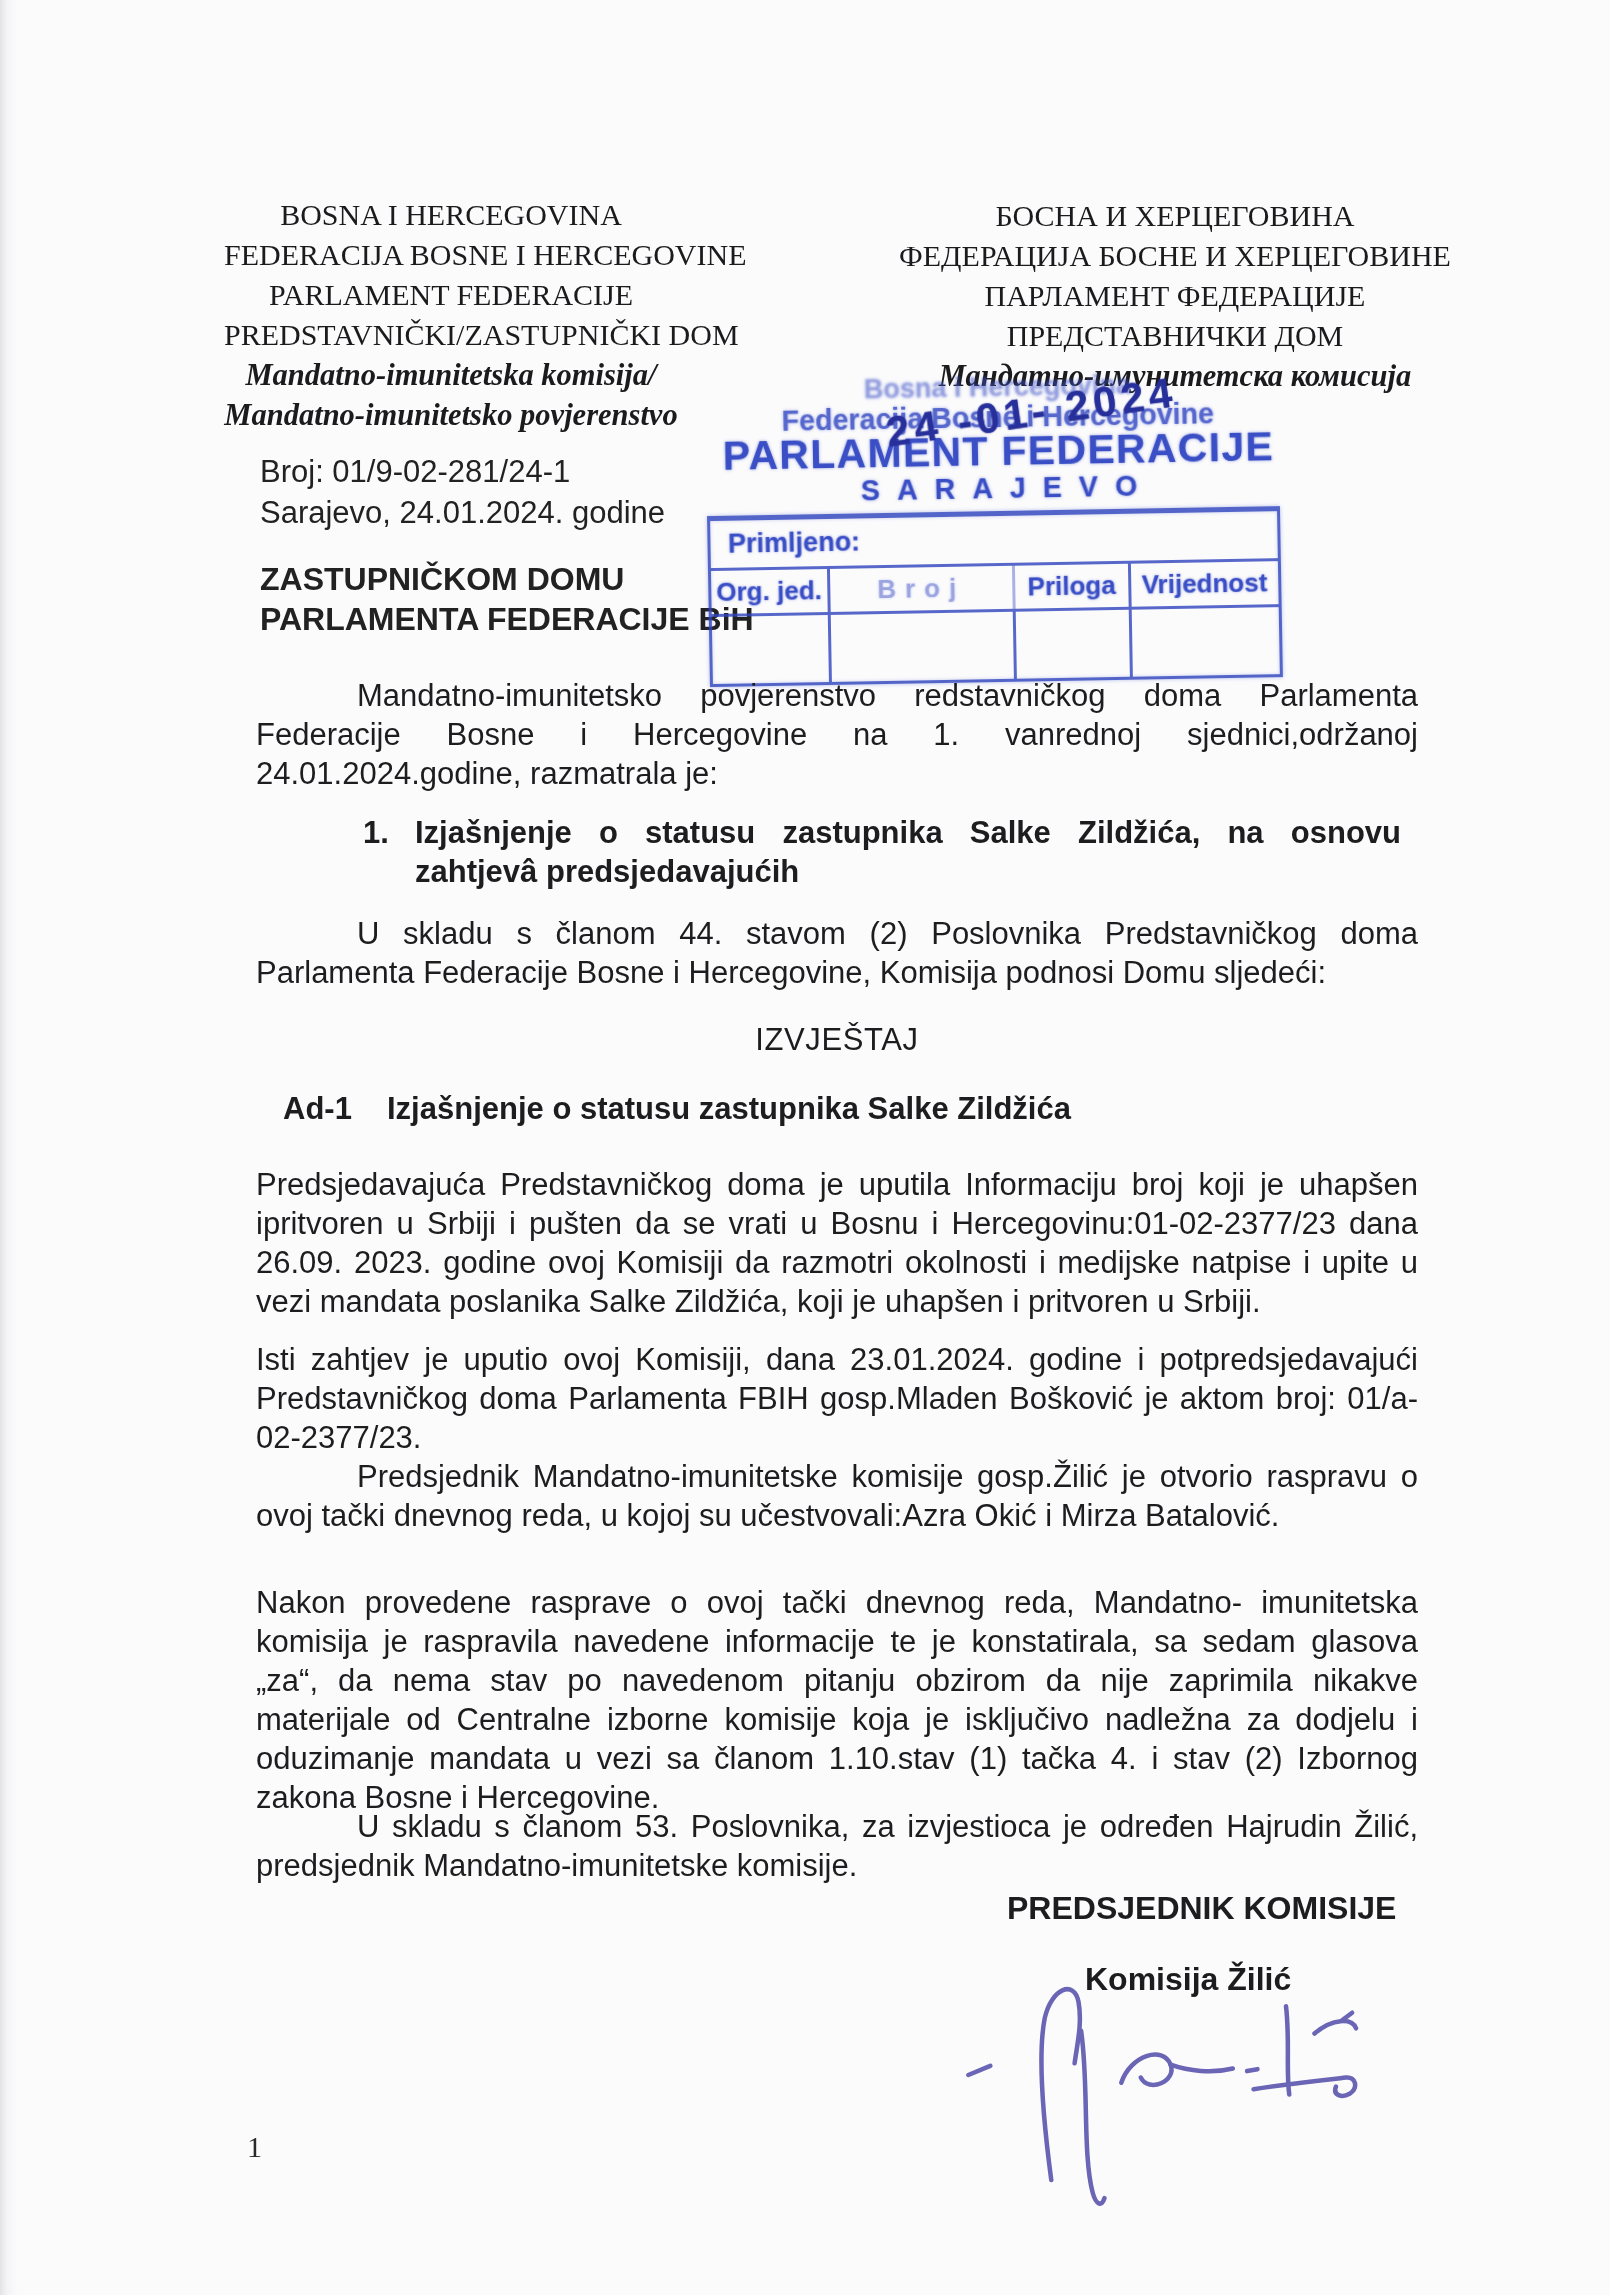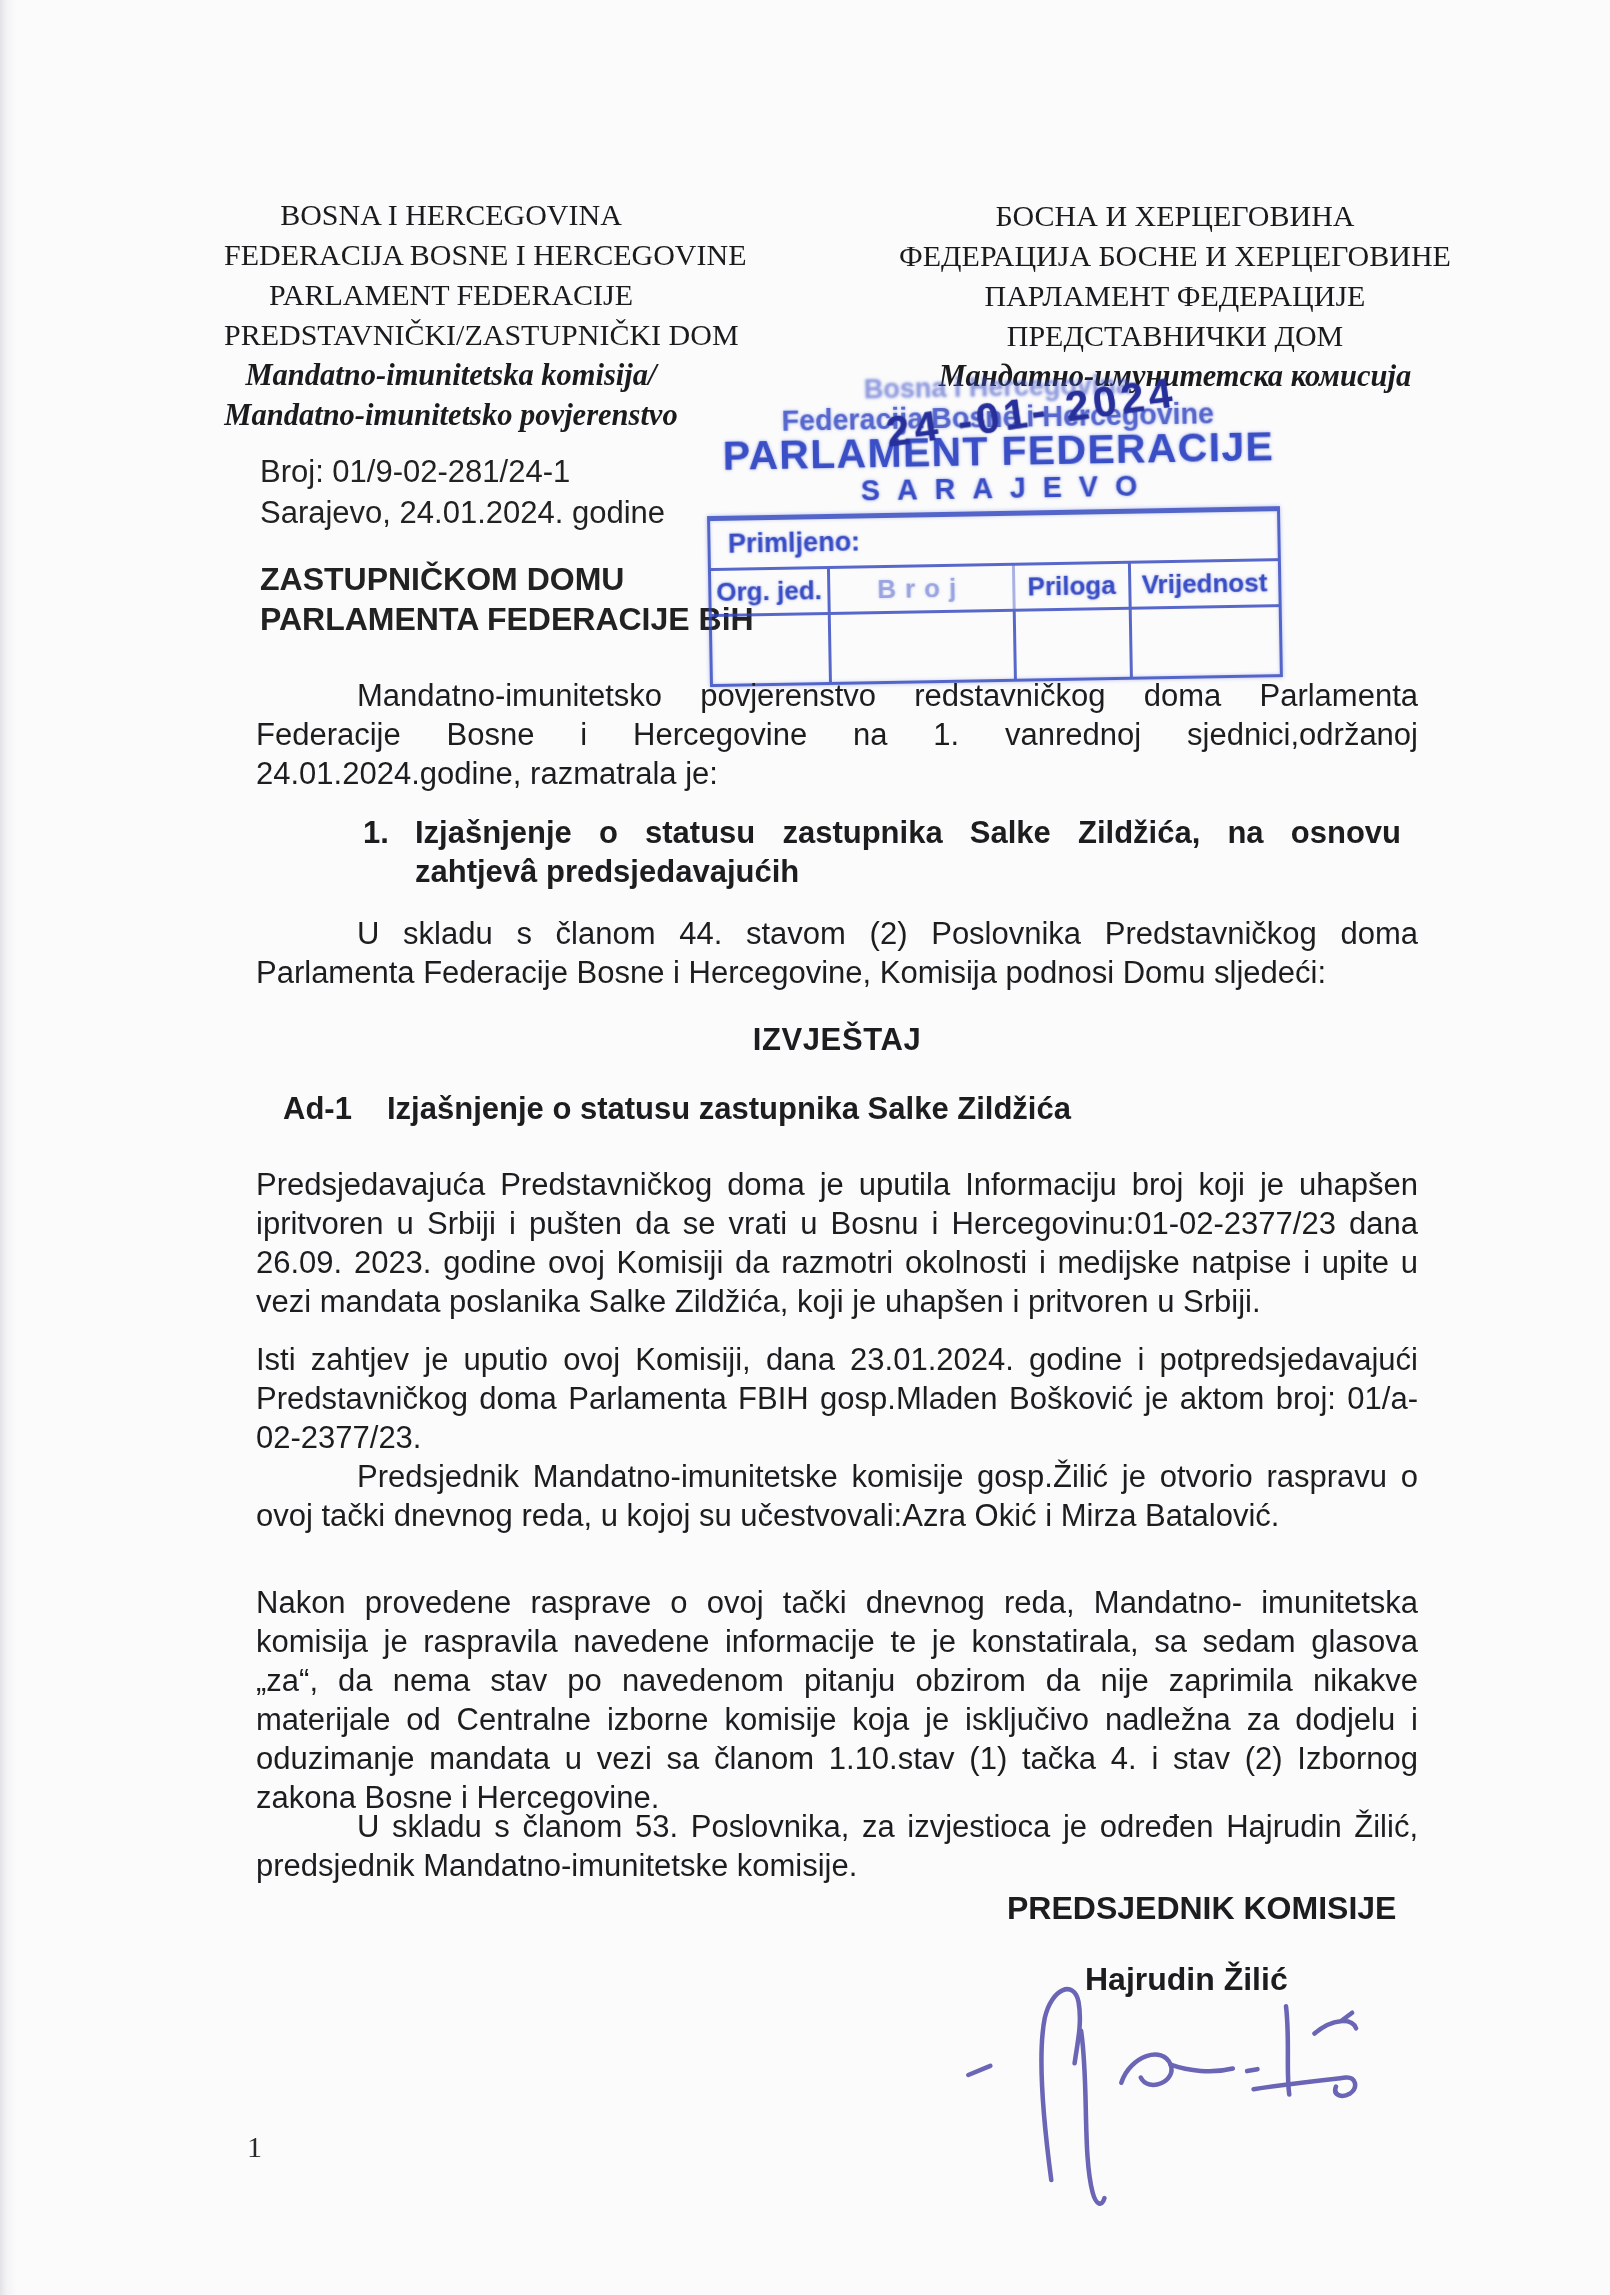--- a/index.html
+++ b/index.html
@@ -84,21 +84,21 @@
   
   .bodyblock{
     position:absolute;left:256px;width:1162px;
     font-size:31px;line-height:39px;color:#1d1d1f;
     text-align:justify;
   }
   .indent{text-indent:101px;}
   .b-item{left:363px;width:1055px;display:flex;text-align:left;}
   .b-item .num{width:52px;flex:0 0 52px;font-weight:bold;}
   .b-item .txt{font-weight:bold;width:986px;text-align:justify;}
-  .b-title{text-align:center;font-weight:bold;letter-spacing:0.6px;}
+  .b-title{text-align:center;font-weight:normal;letter-spacing:0.6px;}
   .b-ad{display:flex;text-align:left;}
   .b-ad .adlabel{width:104px;flex:0 0 104px;font-weight:bold;}
   .b-ad .adtext{font-weight:bold;}
   .p45 p{margin:0;padding:0;}
   .pos-p1{top:676px;}
   .pos-item{top:813px;}
   .pos-p2{top:914px;}
   .pos-title{top:1020px;}
   .pos-ad{top:1089px;margin-left:27px;}
   .pos-p3{top:1165px;}
@@ -193,21 +193,21 @@
   <div class="bodyblock p45 pos-p45">
     <p>Isti zahtjev je uputio ovoj Komisiji, dana 23.01.2024. godine i potpredsjedavajući Predstavničkog doma Parlamenta FBIH gosp.Mladen Bošković je aktom broj: 01/a-02-2377/23.</p>
     <p class="indent">Predsjednik Mandatno-imunitetske komisije gosp.Žilić je otvorio raspravu o ovoj tački dnevnog reda, u kojoj su učestvovali:Azra Okić i Mirza Batalović.</p>
   </div>
 
   <div class="bodyblock pos-p6">Nakon provedene rasprave o ovoj tački dnevnog reda, Mandatno- imunitetska komisija je raspravila navedene informacije te je konstatirala, sa sedam glasova „za“, da nema stav po navedenom pitanju obzirom da nije zaprimila nikakve materijale od Centralne izborne komisije koja je isključivo nadležna za dodjelu i oduzimanje mandata u vezi sa članom 1.10.stav (1) tačka 4. i stav (2) Izbornog zakona Bosne i Hercegovine.</div>
 
   <div class="bodyblock indent pos-p7">U skladu s članom 53. Poslovnika, za izvjestioca je određen Hajrudin Žilić, predsjednik Mandatno-imunitetske komisije.</div>
 
   <div class="pred-title">PREDSJEDNIK KOMISIJE</div>
-  <div class="sig-name">Hajrudin Žilić</div>
+  <div class="sig-name">Komisija Žilić</div>
 
   <svg class="sig-svg" width="415" height="253" viewBox="0 0 640 390" fill="none">
     <g stroke="#5b55ae" stroke-width="7" stroke-linecap="round" fill="none" opacity="0.9">
       <path d="M22,168 l34,-14"></path>
       <path d="M150,330 C138,240 128,140 140,80 C150,35 185,20 192,55 C198,88 190,120 186,150"></path>
       <path d="M196,100 C208,180 198,290 214,350 C219,368 228,372 232,358"></path>
       <path d="M258,180 C272,138 322,122 334,152 C344,178 300,196 288,172"></path>
       <path d="M334,152 C362,162 398,166 430,158"></path>
       <path d="M452,162 l16,-3"></path>
       <path d="M512,62 C518,112 512,162 517,198"></path>

